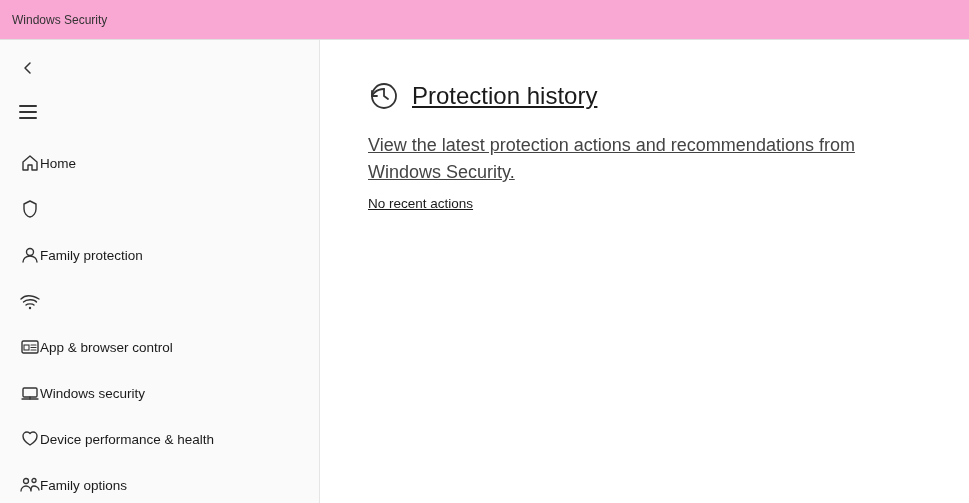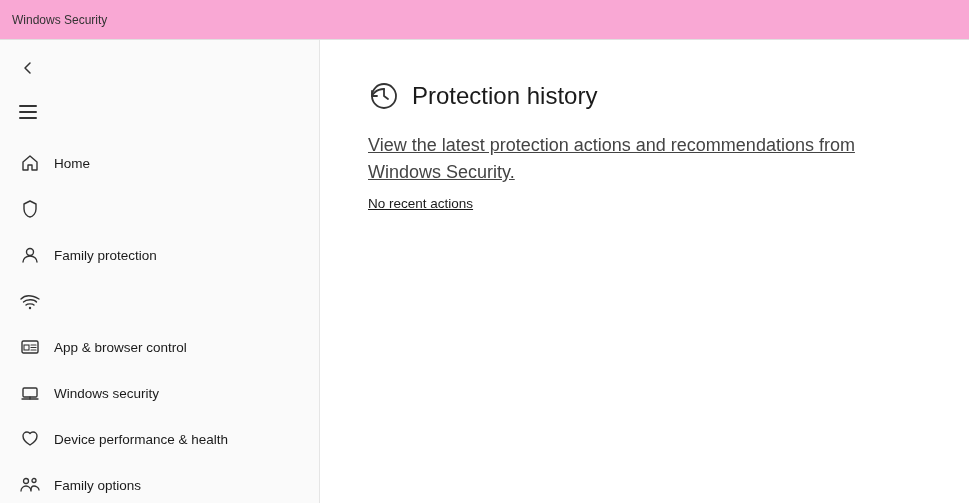--- a/index.html
+++ b/index.html
@@ -82,21 +82,20 @@
       border-radius: 1px;
     }
 
     .nav-item {
       display: flex;
       align-items: center;
       padding: 10px 16px;
       cursor: pointer;
       border-radius: 4px;
       margin: 1px 4px;
-      gap: 14px;
       min-height: 44px;
     }
 
     .nav-icon {
       width: 20px;
       height: 20px;
       flex-shrink: 0;
       display: flex;
       align-items: center;
       justify-content: center;
@@ -112,20 +111,21 @@
       background: #ffffff;
       padding: 40px 48px;
       overflow-y: auto;
     }
 
     .page-header {
       display: flex;
       align-items: center;
       gap: 12px;
       margin-bottom: 20px;
+      text-decoration: underline;
     }
 
     .page-icon {
       width: 32px;
       height: 32px;
       display: flex;
       align-items: center;
       justify-content: center;
     }
 

